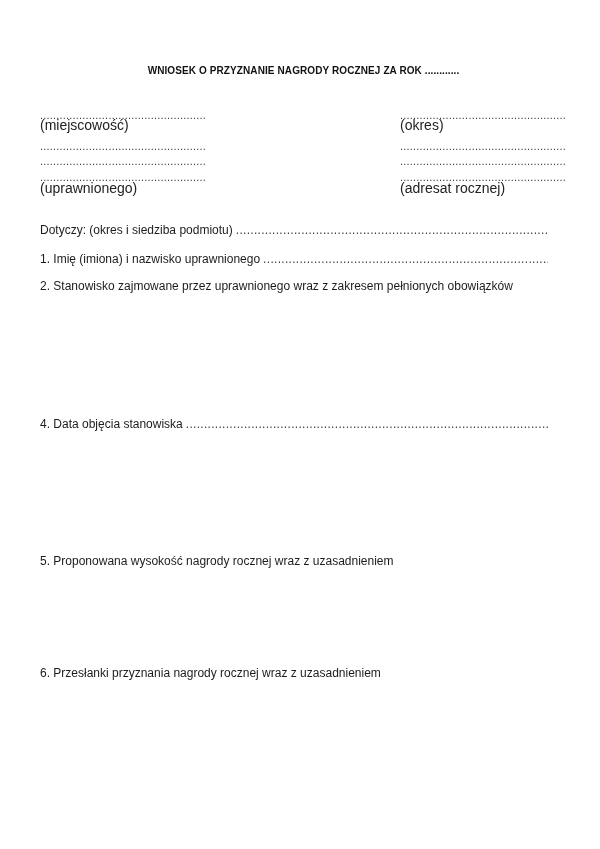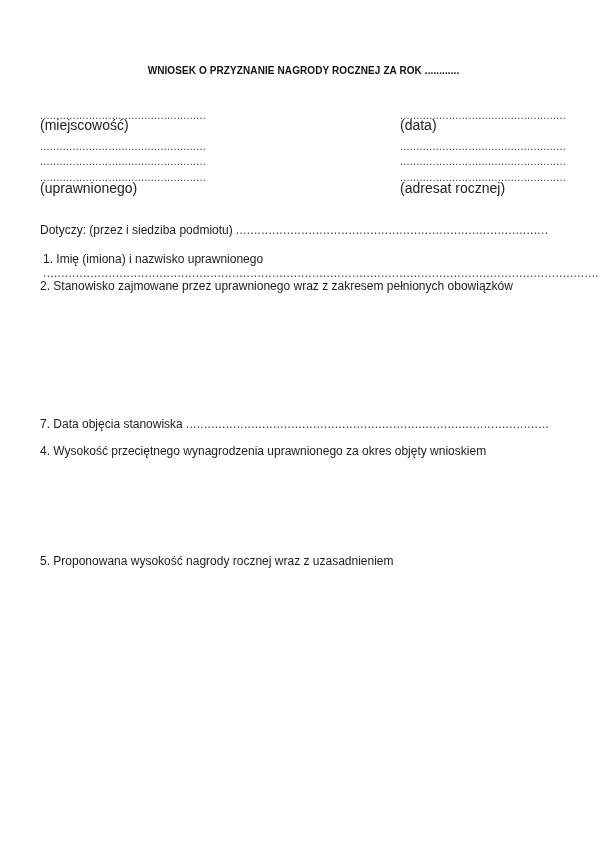--- a/index.html
+++ b/index.html
@@ -34,69 +34,69 @@
     position:absolute;left:40px;right:52px;
     display:flex;align-items:baseline;
     font-size:12px;line-height:14px;color:#1c1c1c;
   }
   .btext{white-space:nowrap;}
   .leader{
     flex:1;overflow:hidden;white-space:nowrap;
     color:#3d3d3d;margin-left:3px;letter-spacing:.3px;
   }
   .subject{top:203px;}
-  .i1{top:232px;flex-direction:column;}.i2{top:259px;text-align:center;}.i3{top:397px;}
+  .i1{top:232px;}.i2{top:259px;text-align:center;}.i3{top:397px;}
   .i4{top:424px;}.i5{top:534px;}.i6{top:646px;}
 </style>
 </head>
 <body>
 
 <div class="page">
 
   <div class="title">WNIOSEK O PRZYZNANIE NAGRODY ROCZNEJ ZA ROK ............</div>
 
   <div class="hcol hcol-left">
     <span class="fill fl1">........................................................................................................................</span>
     <span class="hlabel lab1">(miejscowość)</span>
     <span class="fill fl2">........................................................................................................................</span>
     <span class="fill fl3">........................................................................................................................</span>
     <span class="fill fl4">........................................................................................................................</span>
     <span class="hlabel lab2">(uprawnionego)</span>
   </div>
 
   <div class="hcol hcol-right">
     <span class="fill fl1">........................................................................................................................</span>
-    <span class="hlabel lab1">(data)</span>
+    <span class="hlabel lab1">(okres)</span>
     <span class="fill fl2">........................................................................................................................</span>
     <span class="fill fl3">........................................................................................................................</span>
     <span class="fill fl4">........................................................................................................................</span>
     <span class="hlabel lab2">(adresat rocznej)</span>
   </div>
 
   <div class="bline subject">
-    <span class="btext">Dotyczy: (przez i siedziba podmiotu)</span>
+    <span class="btext">Dotyczy: (okres i siedziba podmiotu)</span>
     <span class="leader">........................................................................................................................................................................................................</span>
   </div>
 
   <div class="bline i1">
     <span class="btext">1. Imię (imiona) i nazwisko uprawnionego</span>
     <span class="leader">........................................................................................................................................................................................................</span>
   </div>
 
   <div class="bline i2">
     <span class="btext">2. Stanowisko zajmowane przez uprawnionego wraz z zakresem pełnionych obowiązków</span>
   </div>
 
   <div class="bline i3">
-    <span class="btext">7. Data objęcia stanowiska</span>
+    <span class="btext">4. Data objęcia stanowiska</span>
     <span class="leader">........................................................................................................................................................................................................</span>
   </div>
 
-  <div class="bline i4">
-    <span class="btext">4. Wysokość przeciętnego wynagrodzenia uprawnionego za okres objęty wnioskiem</span>
-  </div>
 
   <div class="bline i5">
     <span class="btext">5. Proponowana wysokość nagrody rocznej wraz z uzasadnieniem</span>
   </div>
 
+  <div class="bline i6">
+    <span class="btext">6. Przesłanki przyznania nagrody rocznej wraz z uzasadnieniem</span>
+  </div>
 
 </div>
 
 </body></html>

